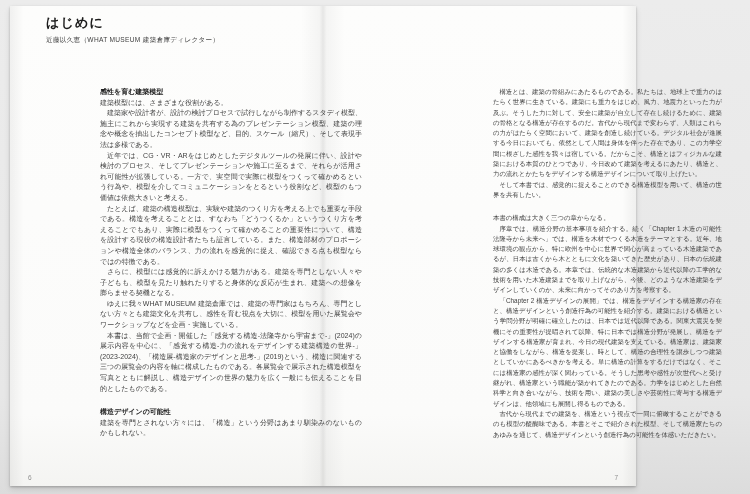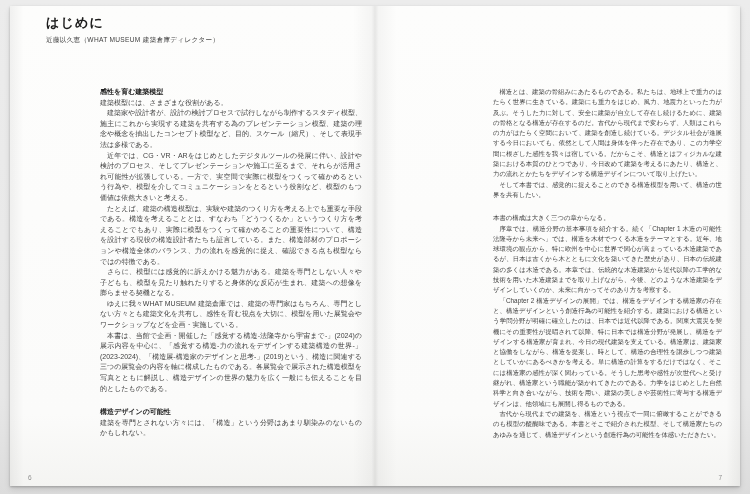--- a/index.html
+++ b/index.html
@@ -6,21 +6,21 @@
   body{
     width:750px;height:494px;
     font-family:"Liberation Sans","DejaVu Sans",sans-serif;
     background:#e8e8e8;
   }
   #screen{
     position:relative;width:750px;height:494px;overflow:hidden;
     background:linear-gradient(to bottom,#ececec 0%,#e7e7e7 80%,#dcdcdc 100%);
   }
   .spread{
-    position:absolute;left:10px;top:6px;width:730px;height:480px;
+    position:absolute;left:10px;top:6px;width:626px;height:480px;
     background:linear-gradient(to bottom,#fdfdfc 0%,#fbfbfa 85%,#f4f4f2 100%);
     box-shadow:0 1px 2px rgba(0,0,0,0.22),0 3px 6px rgba(0,0,0,0.12);
   }
   .gutter{
     position:absolute;left:50%;top:0;width:44px;height:100%;
     transform:translateX(-50%);
     background:linear-gradient(to right,rgba(0,0,0,0) 0%,rgba(0,0,0,0.035) 42%,rgba(0,0,0,0.09) 50%,rgba(0,0,0,0.035) 58%,rgba(0,0,0,0) 100%);
     pointer-events:none;
   }
   .edge-shade-left{

